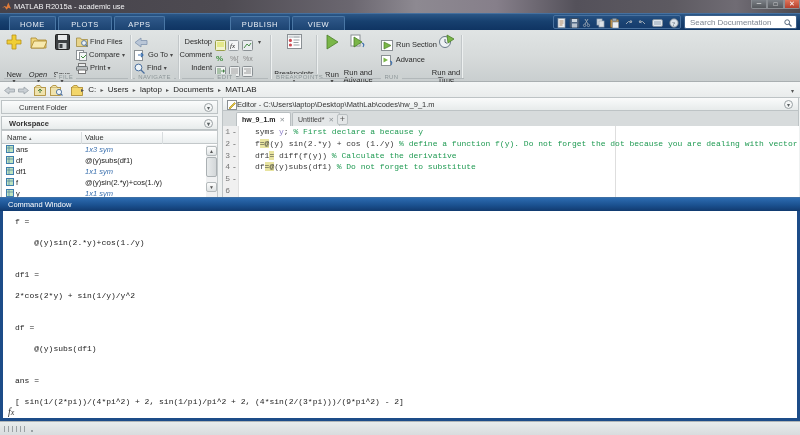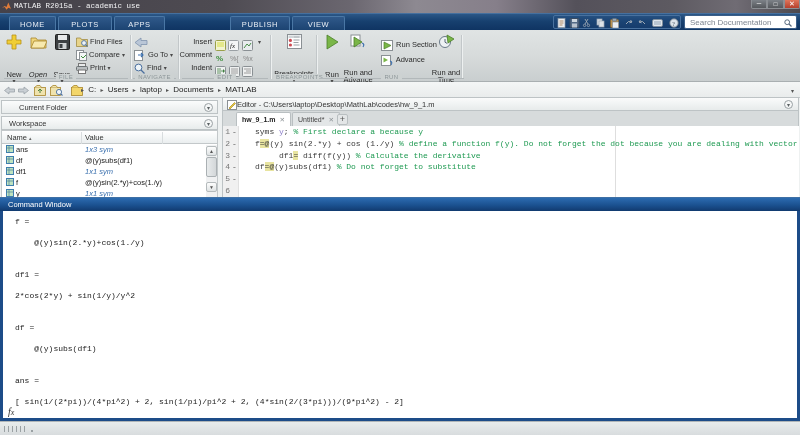--- a/index.html
+++ b/index.html
@@ -3,21 +3,21 @@
 <meta charset="utf-8">
 <style>
 * { margin:0; padding:0; box-sizing:border-box; }
 html,body { width:800px; height:435px; overflow:hidden; font-family:"Liberation Sans",sans-serif; }
 #win { position:absolute; top:0; left:0; width:800px; height:435px; background:#eef1f1; }
 .abs { position:absolute; }
 
 
 #titlebar { position:absolute; top:0; left:0; width:800px; height:13px;
   background:linear-gradient(90deg,#45424a 0%,#4e4b52 28%,#6b6770 44%,#8d8991 52%,#867f8a 62%,#54515a 72%,#5d5a61 84%,#706c74 92%,#4b484e 100%); }
-#titlebar .ttl { position:absolute; left:14px; top:2px; font-size:7.5px; color:#f2f2f4;font-family:Liberation Mono, monospace; }
+#titlebar .ttl { position:absolute; left:14px; top:2px; font-size:7.5px; color:#f2f2f4; }
 #mlogo { position:absolute; left:2px; top:2px; width:9px; height:9px; }
 
 .winbtn { position:absolute; top:0; height:9px; border:1px solid #8b8f94; border-top:none; background:linear-gradient(#7d8288,#55585c); }
 #btnmin { left:751px; width:16px; border-radius:0 0 0 2px; }
 #btnmax { left:767px; width:17px; }
 #btncls { left:784px; width:16px; background:linear-gradient(#e0755a,#b5402d); border-radius:0 0 2px 0; }
 .winbtn span { position:absolute; color:#fff; font-size:8px; line-height:8px; left:0; right:0; text-align:center; }
 
 
 #tabband { position:absolute; top:13px; left:0; width:800px; height:17px;
@@ -212,21 +212,21 @@
     <div class="rowbtn" style="left:134px;top:19px;"><svg class="ic" width="12" height="11" viewBox="0 0 12 11">
           <rect x="0.5" y="0.5" width="8" height="10" fill="#fff" stroke="#8a9094"></rect>
           <path d="M4 5 h5 m-2 -2 l2 2 l-2 2" fill="none" stroke="#3a6fae" stroke-width="1.1"></path>
         </svg> Go To <span style="color:#4a4a4a;font-size:6px;">▾</span></div>
     <div class="rowbtn" style="left:134px;top:32px;"><svg class="ic" width="11" height="11" viewBox="0 0 11 11">
           <circle cx="4.5" cy="4.5" r="3.4" fill="#eef4f8" stroke="#4a6f9e" stroke-width="1"></circle>
           <line x1="7" y1="7" x2="10.5" y2="10.5" stroke="#4a6f9e" stroke-width="1.3"></line>
         </svg> Find <span style="color:#4a4a4a;font-size:6px;">▾</span></div>
     <div class="vsep" style="left:178px;"></div>
 
-    <div class="rowbtn" style="left:178px;top:6px;width:34px;text-align:right;">Insert</div>
+    <div class="rowbtn" style="left:178px;top:6px;width:34px;text-align:right;">Desktop</div>
     <div class="rowbtn" style="left:178px;top:19px;width:34px;text-align:right;">Comment</div>
     <div class="rowbtn" style="left:178px;top:32px;width:34px;text-align:right;">Indent</div>
 
     <div class="abs" style="left:215px;top:7px;"><svg width="39" height="11" viewBox="0 0 39 11">
       <rect x="0.5" y="0.5" width="10" height="10" rx="1" fill="#f2f4d0" stroke="#9aa04a"></rect>
           <rect x="2" y="2" width="7" height="5" fill="#e4e88a"></rect>
       <rect x="13.5" y="0.5" width="10" height="10" rx="1" fill="#f4f6f6" stroke="#9aa0a4"></rect>
           <g font-family="serif" font-style="italic" font-size="7" fill="#222">
             <text x="15" y="8.2">fx</text>
           </g>
@@ -331,21 +331,21 @@
       </svg>
     <svg class="abs" style="left:71px;top:3px;" width="12" height="11" viewBox="0 0 12 11">
         <rect x="0.5" y="2.5" width="11" height="8" fill="#f3d66a" stroke="#a8862c" stroke-width="0.8"></rect>
         <path d="M0.5 2.5 L3 0.5 h3 l1.5 2" fill="#f3d66a" stroke="#a8862c" stroke-width="0.8"></path>
       </svg>
     <div style="position:absolute;right:6px;top:5px;font-size:6px;color:#555;">▾</div>
       <div class="path"><span class="sep" style="padding-left:0;">▸</span> C: <span class="sep">▸</span> Users <span class="sep">▸</span> laptop <span class="sep">▸</span> Documents <span class="sep">▸</span> MATLAB</div>
   </div>
 
   <div class="phead" style="top:100px;padding-left:17px;">Current Folder<div class="pbtn">▾</div></div>
-  <div class="phead" style="top:116px;">Workspace<div class="pbtn">▾</div></div>
+  <div class="phead" style="top:116px;font-weight:bold;">Workspace<div class="pbtn">▾</div></div>
   <div id="wshead2">
     <span style="position:absolute;left:5px;top:2px;">Name <span style="font-size:5px;color:#666;">▴</span></span>
     <span style="position:absolute;left:83px;top:2px;">Value</span>
     <div style="position:absolute;left:79px;top:1px;width:1px;height:12px;background:#d8dcde;"></div>
       <div style="position:absolute;left:160px;top:1px;width:1px;height:12px;background:#d8dcde;"></div>
   </div>
   <div id="wstable">
     <div class="wrow" style="top:0px;">
         <svg class="wicon" viewBox="0 0 8 8">
           <rect x="0.5" y="0.5" width="7" height="7" fill="#bfe3bf" stroke="#3f7fae"></rect>
@@ -414,21 +414,21 @@
       <div class="ldash" style="top:13px;">-</div>
     <div class="lnum" style="top:25px;">3</div>
       <div class="ldash" style="top:25px;">-</div>
     <div class="lnum" style="top:36px;">4</div>
       <div class="ldash" style="top:36px;">-</div>
     <div class="lnum" style="top:48px;">5</div>
       <div class="ldash" style="top:48px;">-</div>
     <div class="lnum" style="top:60px;">6</div>
     <div class="cline" style="top:1px;">syms <span class="pu">y</span>; <span class="cmt">% First declare a because y</span></div>
     <div class="cline" style="top:13px;">f<span class="hl">=@</span>(y) sin(2.*y) + cos (1./y) <span class="cmt">% define a function f(y). Do not forget the dot because you are dealing with vector</span></div>
-    <div class="cline" style="top:25px;margin-left:24px;">df1<span class="hl">=</span> diff(f(y)) <span class="cmt">% Calculate the derivative</span></div>
+    <div class="cline" style="top:25px;">df1<span class="hl">=</span> diff(f(y)) <span class="cmt">% Calculate the derivative</span></div>
     <div class="cline" style="top:36px;">df<span class="hl">=@</span>(y)subs(df1) <span class="cmt">% Do not forget to substitute</span></div>
   </div>
 
   <div id="cwhead">
       <span>Command Window</span>
     </div>
   <div id="cwbody">
     <div id="cwtext">f =
  
     @(y)sin(2.*y)+cos(1./y)

